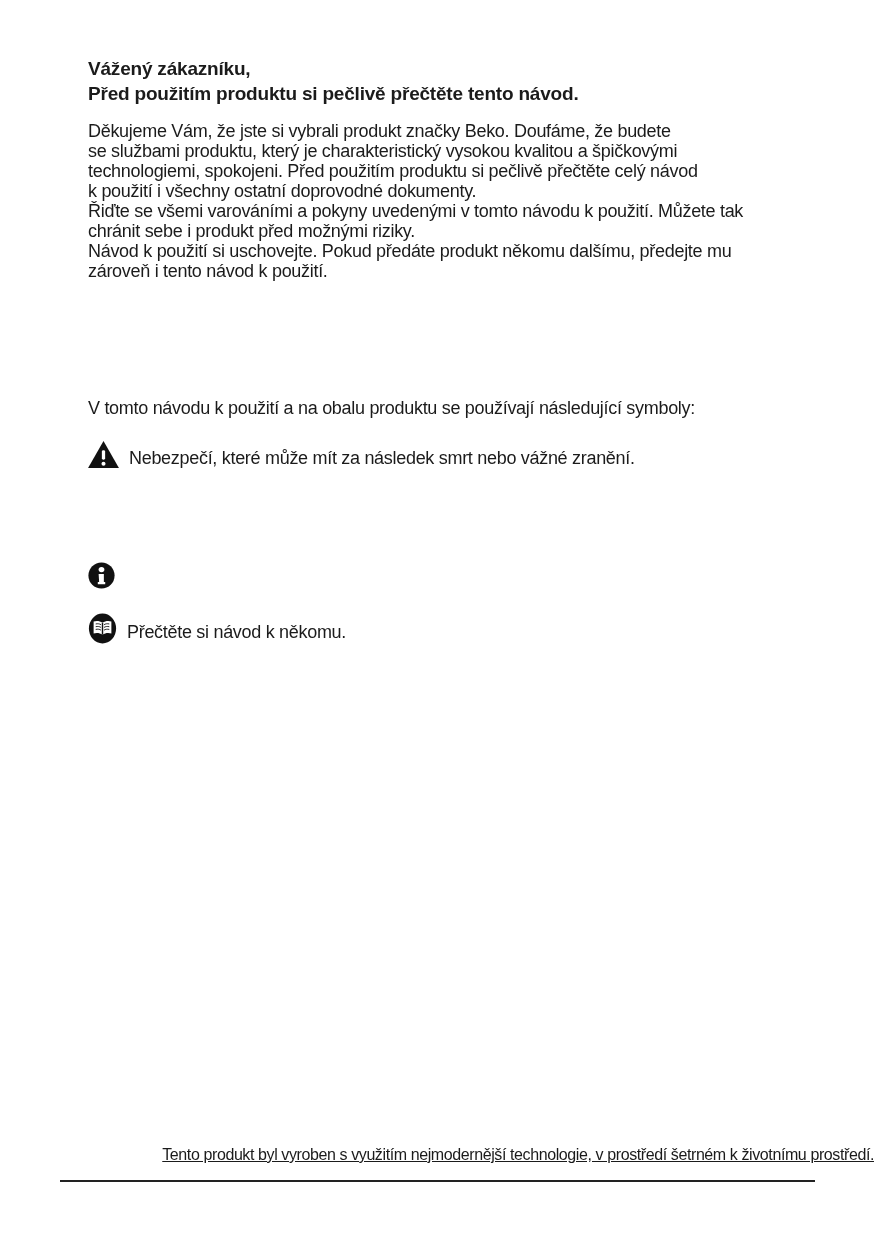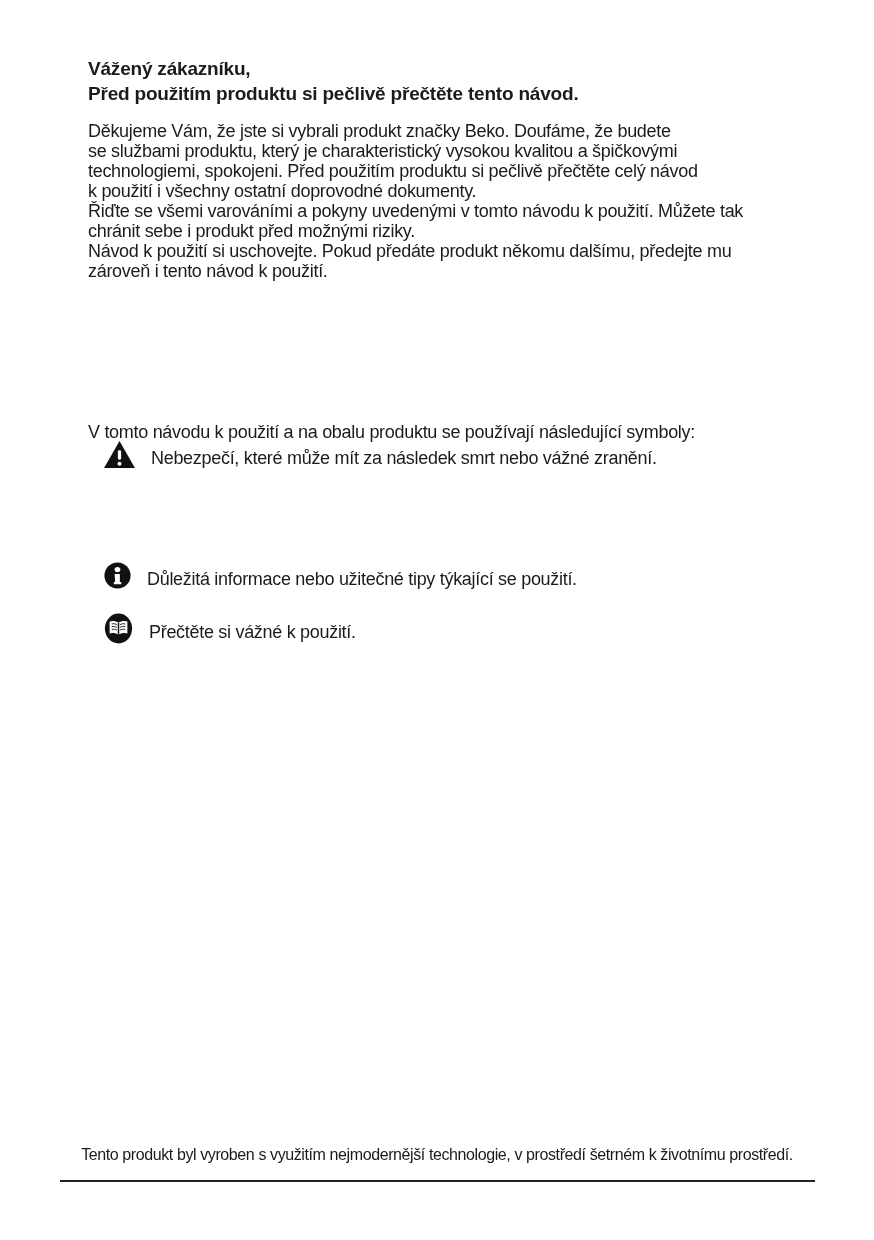--- a/index.html
+++ b/index.html
@@ -32,28 +32,27 @@
     white-space: pre-line;
   }
   .symbols-intro {
     position: absolute;
     top: 396px; left: 88px;
     width: 770px;
     font-size: 18px;
     line-height: 25px;
     letter-spacing: -0.3px;
     white-space: pre-line;
-    margin-top: 24px;
   }
   .sym-row {
     position: absolute;
-    left: 104px;
+    left: 88px;
     display: flex;
     align-items: center;
-    gap: 16px;
+    gap: 10px;
     font-size: 18px;
     line-height: 25px;
     letter-spacing: -0.3px;
   }
   .sym-row .icon { flex: 0 0 auto; display: block; }
   #row-danger { top: 441px; }
   #row-info   { top: 562px; }
   #row-book   { top: 613px; }
   .caution {
     position: absolute;
@@ -65,24 +64,25 @@
     white-space: pre-line;
   }
   .caution b {
     font-size: 19px;
     letter-spacing: 0;
   }
   .footer-text {
     position: absolute;
     top: 1146px; left: 0;
     width: 100%;
-    text-align: center;
+    text-align: right;
     font-size: 16px;
     letter-spacing: -0.4px;
     white-space: nowrap;
+    text-decoration: underline;
   }
   .footer-rule {
     position: absolute;
     top: 1180px; left: 60px;
     width: 755px; height: 2px;
     background: #222222;
   }
 </style>
 </head>
 <body>
@@ -116,31 +116,30 @@
 
 
   <div class="sym-row" id="row-info">
     <span class="icon">
       <svg width="27" height="27" viewBox="0 0 32 32" aria-hidden="true">
         <circle cx="16" cy="16" r="15.5" fill="#111"></circle>
         <ellipse cx="16" cy="9" rx="3.4" ry="3.2" fill="#fff"></ellipse>
         <path d="M12.6 14.2 h6.2 v9.6 h1.6 v2.6 h-8.8 v-2.6 h1.6 z" fill="#fff"></path>
       </svg>
     </span>
-    <span>Důležitá informace nebo užitečné tipy týkající se použití.</span>
   </div>
 
   <div class="sym-row" id="row-book">
     <span class="icon">
       <svg width="29" height="31" viewBox="0 0 32 34" aria-hidden="true">
         <ellipse cx="16" cy="17" rx="15" ry="16.5" fill="#111"></ellipse>
         <path d="M16 10.5 C13 8.3 8.8 8.2 6.2 9.2 L6.2 22.5 C8.8 21.5 13 21.6 16 23.8 C19 21.6 23.2 21.5 25.8 22.5 L25.8 9.2 C23.2 8.2 19 8.3 16 10.5 Z" fill="#fff"></path>
         <line x1="16" y1="10.5" x2="16" y2="23.8" stroke="#111" stroke-width="1.6"></line>
         <path d="M8.5 12 C10.8 11.5 12.8 11.8 14.3 12.8 M8.5 15 C10.8 14.5 12.8 14.8 14.3 15.8 M8.5 18 C10.8 17.5 12.8 17.8 14.3 18.8 M23.5 12 C21.2 11.5 19.2 11.8 17.7 12.8 M23.5 15 C21.2 14.5 19.2 14.8 17.7 15.8 M23.5 18 C21.2 17.5 19.2 17.8 17.7 18.8" stroke="#111" stroke-width="1" fill="none"></path>
       </svg>
     </span>
-    <span>Přečtěte si vážné k použití.</span>
+    <span>Přečtěte si návod k někomu.</span>
   </div>
 
   <div class="footer-text">Tento produkt byl vyroben s využitím nejmodernější technologie, v prostředí šetrném k životnímu prostředí.</div>
   <div class="footer-rule"></div>
 
 </div>
 
 </body></html>

